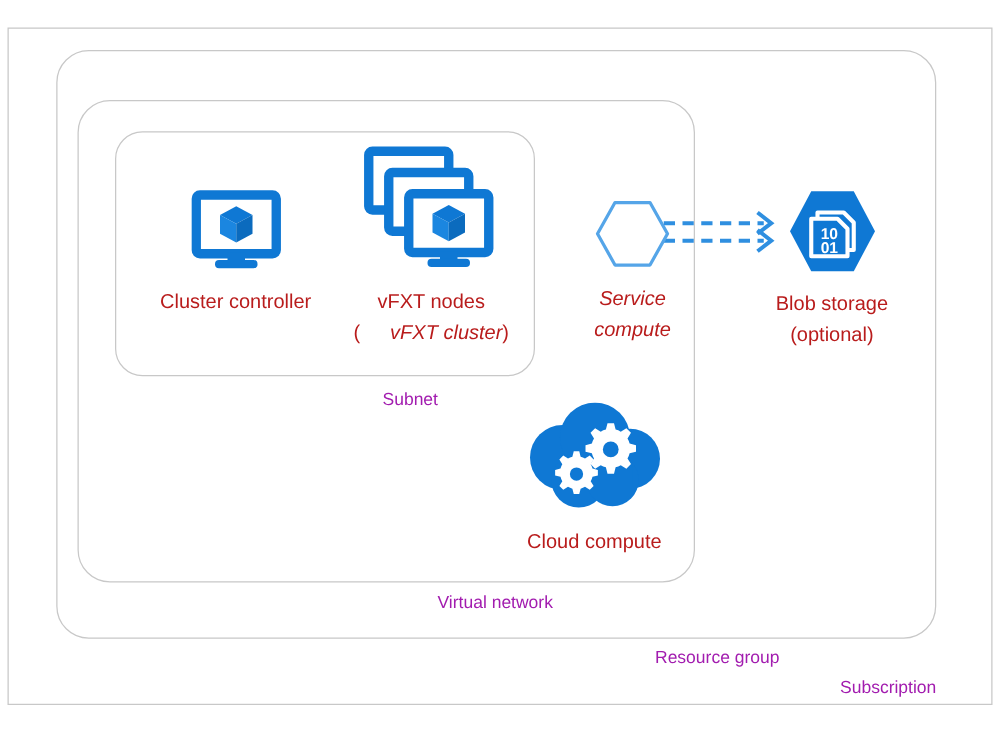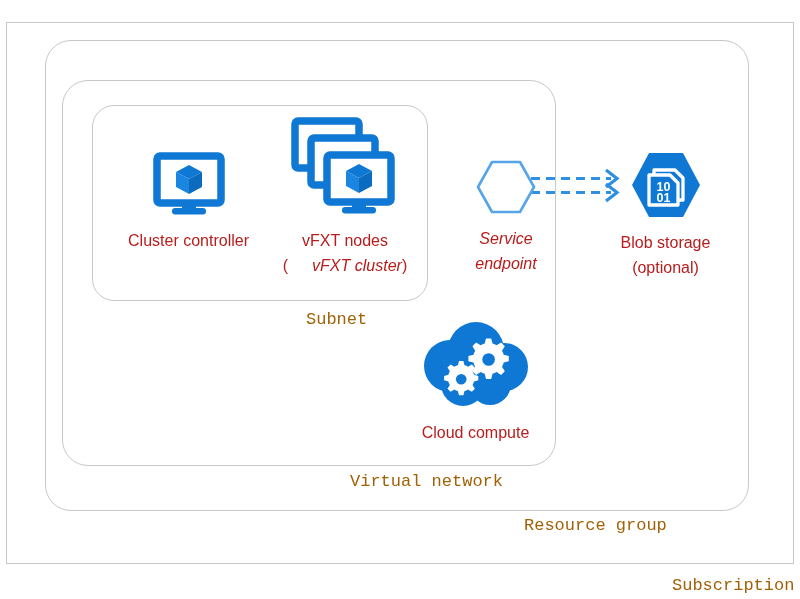--- a/index.html
+++ b/index.html
@@ -47,30 +47,29 @@
   }
   .box-subnet {
     left: 92px; top: 105px;
     width: 336px; height: 196px;
     border-radius: 22px;
   }
 
   
   .boundary-label {
     position: absolute;
-    color: #a16207;
-    font-size: 17px;
+    color: #a21caf;
+    font-size: 14px;
     line-height: 23px;
     white-space: nowrap;
-    font-family: Liberation Mono, monospace;
   }
   .label-subnet       { left: 306px; top: 308px; }
   .label-vnet         { left: 350px; top: 470px; }
   .label-resource-grp { left: 524px; top: 514px; }
-  .label-subscription { left: 672px; top: 538px; margin-top: 36px; }
+  .label-subscription { left: 672px; top: 538px; }
 
   
   .node {
     position: absolute;
     display: flex;
     flex-direction: column;
     align-items: center;
     text-align: center;
   }
   .node-caption {
@@ -163,21 +162,21 @@
     <span class="node-caption" style="margin-top:0;"><span class="paren">(</span><span class="sub-italic">vFXT cluster</span><span class="paren">)</span></span>
   </div>
 
   <div class="node node-service-endpoint">
     <span class="icon-wrap">
       <svg width="62" height="58" viewBox="0 0 62 58">
         <polygon points="17,4 45,4 59,29 45,54 17,54 3,29" fill="#ffffff" stroke="#55A5E8" stroke-width="2.6" stroke-linejoin="round"></polygon>
       </svg>
     </span>
     <span class="node-caption">Service</span>
-    <span class="node-caption" style="margin-top:0;">endpoint</span>
+    <span class="node-caption" style="margin-top:0;">compute</span>
   </div>
 
   <div class="node node-blob-storage">
     <span class="icon-wrap">
       <svg width="76" height="70" viewBox="0 0 76 70">
         <polygon points="21,3 55,3 72,35 55,67 21,67 4,35" fill="#0F78D4"></polygon>
 
         <path d="M26,20 L47,20 L55,28 L55,50 L26,50 Z" fill="none" stroke="#ffffff" stroke-width="3.3" stroke-linejoin="round"></path>
 
         <path d="M21,25 L42,25 L50,33 L50,55 L21,55 Z" fill="#0F78D4" stroke="#ffffff" stroke-width="3.3" stroke-linejoin="round"></path>

